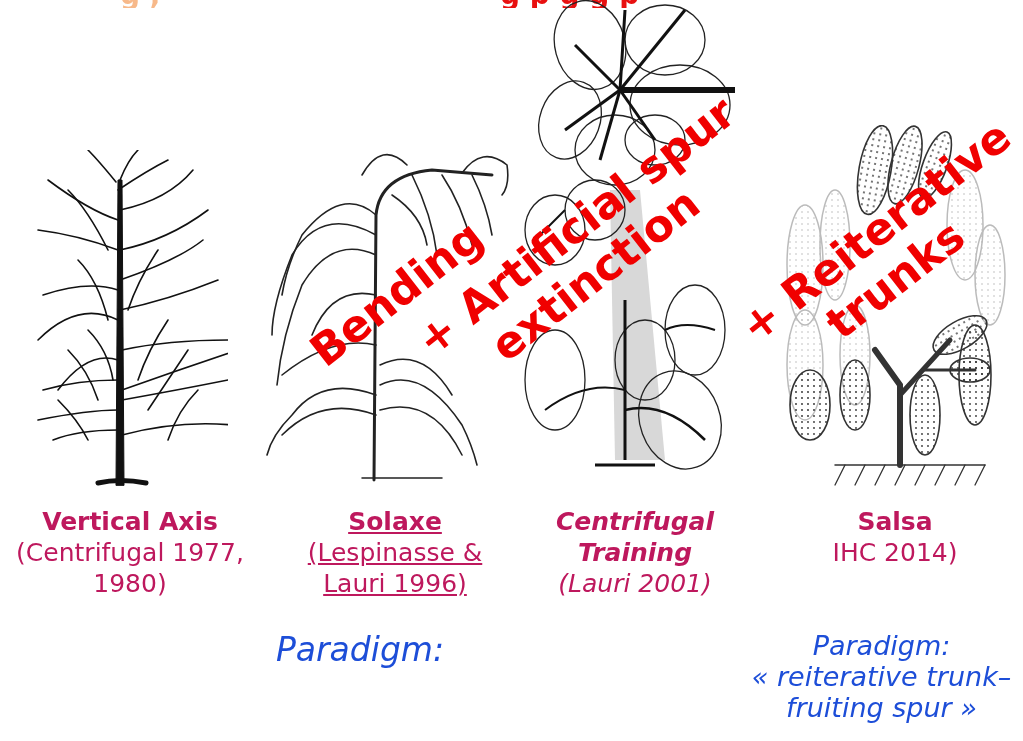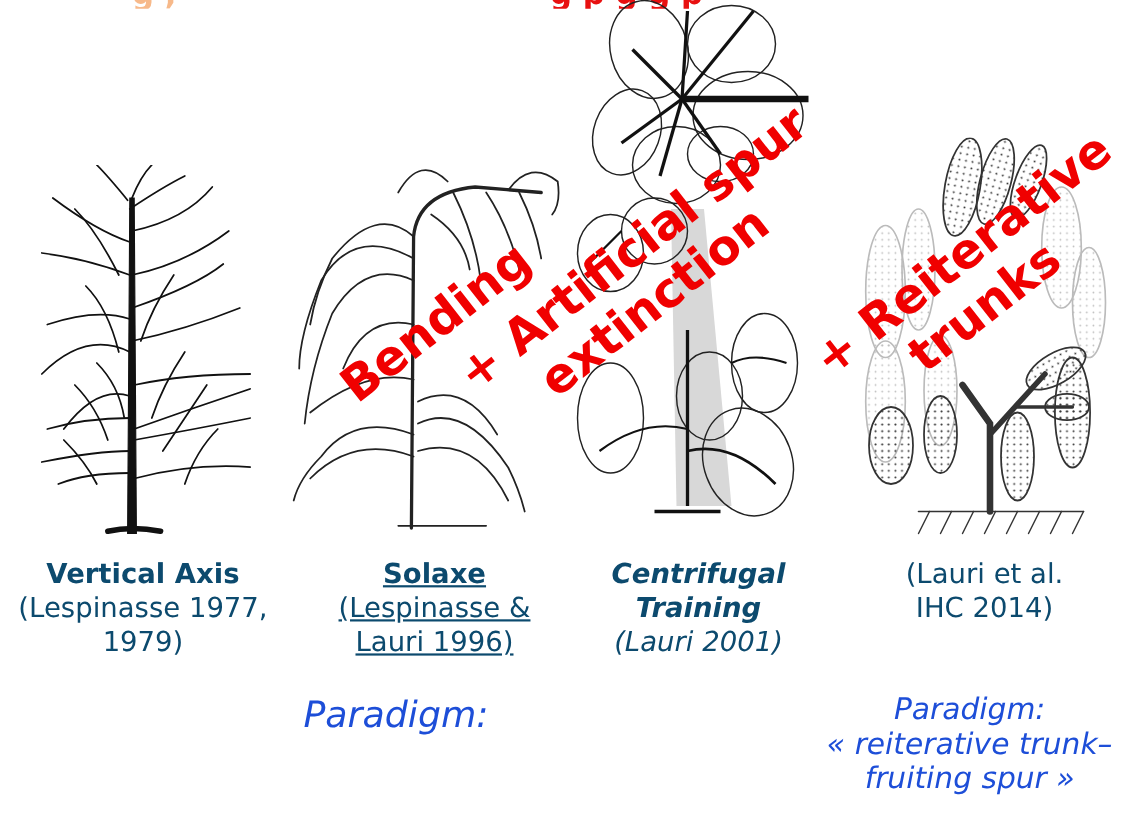--- a/index.html
+++ b/index.html
@@ -6,21 +6,21 @@
     html, body { width: 1023px; height: 741px; background: #ffffff; overflow: hidden; }
     body { position: relative; font-family: "DejaVu Sans", "Liberation Sans", sans-serif; }
 
     .top-clip { position: absolute; left: 0; top: -22px; width: 1023px; height: 30px; overflow: hidden; }
     .top-clip .t1 { position: absolute; left: 120px; top: 0; color: #f7b98a; font-size: 28px; font-weight: bold; white-space: nowrap; }
     .top-clip .t2 { position: absolute; left: 500px; top: 0; color: #e81010; font-size: 28px; font-weight: bold; white-space: nowrap; }
 
     .tree { position: absolute; }
     .tree svg { display: block; }
 
-    .caption { position: absolute; text-align: center; color: #0c4a6e; font-size: 25px; line-height: 31px; }
+    .caption { position: absolute; text-align: center; color: #be185d; font-size: 25px; line-height: 31px; }
     .caption .name { font-weight: bold; display: block; }
     .caption .ref { display: block; }
 
     .overlay { position: absolute; color: #f00000; font-weight: bold; font-size: 44px; line-height: 50px;
                text-align: center; white-space: nowrap; transform-origin: center center; }
 
     .paradigm { position: absolute; color: #1d4ed8; font-style: italic; text-align: center; }
     .paradigm span { display: block; }
     .p1 { left: 0; top: 628px; width: 720px; font-size: 33px; line-height: 44px; }
     .p2 { left: 740px; top: 630px; width: 283px; font-size: 27px; line-height: 31px; }
@@ -182,38 +182,38 @@
   <span style="display:block;">extinction</span>
 </div>
 
 <div class="overlay" style="left:730px; top:210px; width:300px; transform: rotate(-38deg);">
   <span style="display:block;">+ Reiterative</span>
   <span style="display:block;">trunks</span>
 </div>
 
 <div class="caption" style="left:0px; top:506px; width:260px;">
   <span class="name">Vertical Axis</span>
-  <span class="ref">(Lespinasse 1977,</span>
-  <span class="ref">1979)</span>
+  <span class="ref">(Centrifugal 1977,</span>
+  <span class="ref">1980)</span>
 </div>
 
 <div class="caption" style="left:270px; top:506px; width:250px;text-decoration:underline;">
   <span class="name">Solaxe</span>
   <span class="ref">(Lespinasse &amp;</span>
   <span class="ref">Lauri 1996)</span>
 </div>
 
 <div class="caption" style="left:520px; top:506px; width:230px;font-style:italic;">
   <span class="name">Centrifugal</span>
   <span class="name">Training</span>
   <span class="ref">(Lauri 2001)</span>
 </div>
 
 <div class="caption" style="left:770px; top:506px; width:250px;">
-  <span class="ref">(Lauri et al.</span>
+  <span class="name">Salsa</span>
   <span class="ref">IHC 2014)</span>
 </div>
 
 <div class="paradigm p1">
   <span>Paradigm:</span>
 </div>
 
 <div class="paradigm p2">
   <span>Paradigm:</span>
   <span>« reiterative trunk–</span>

